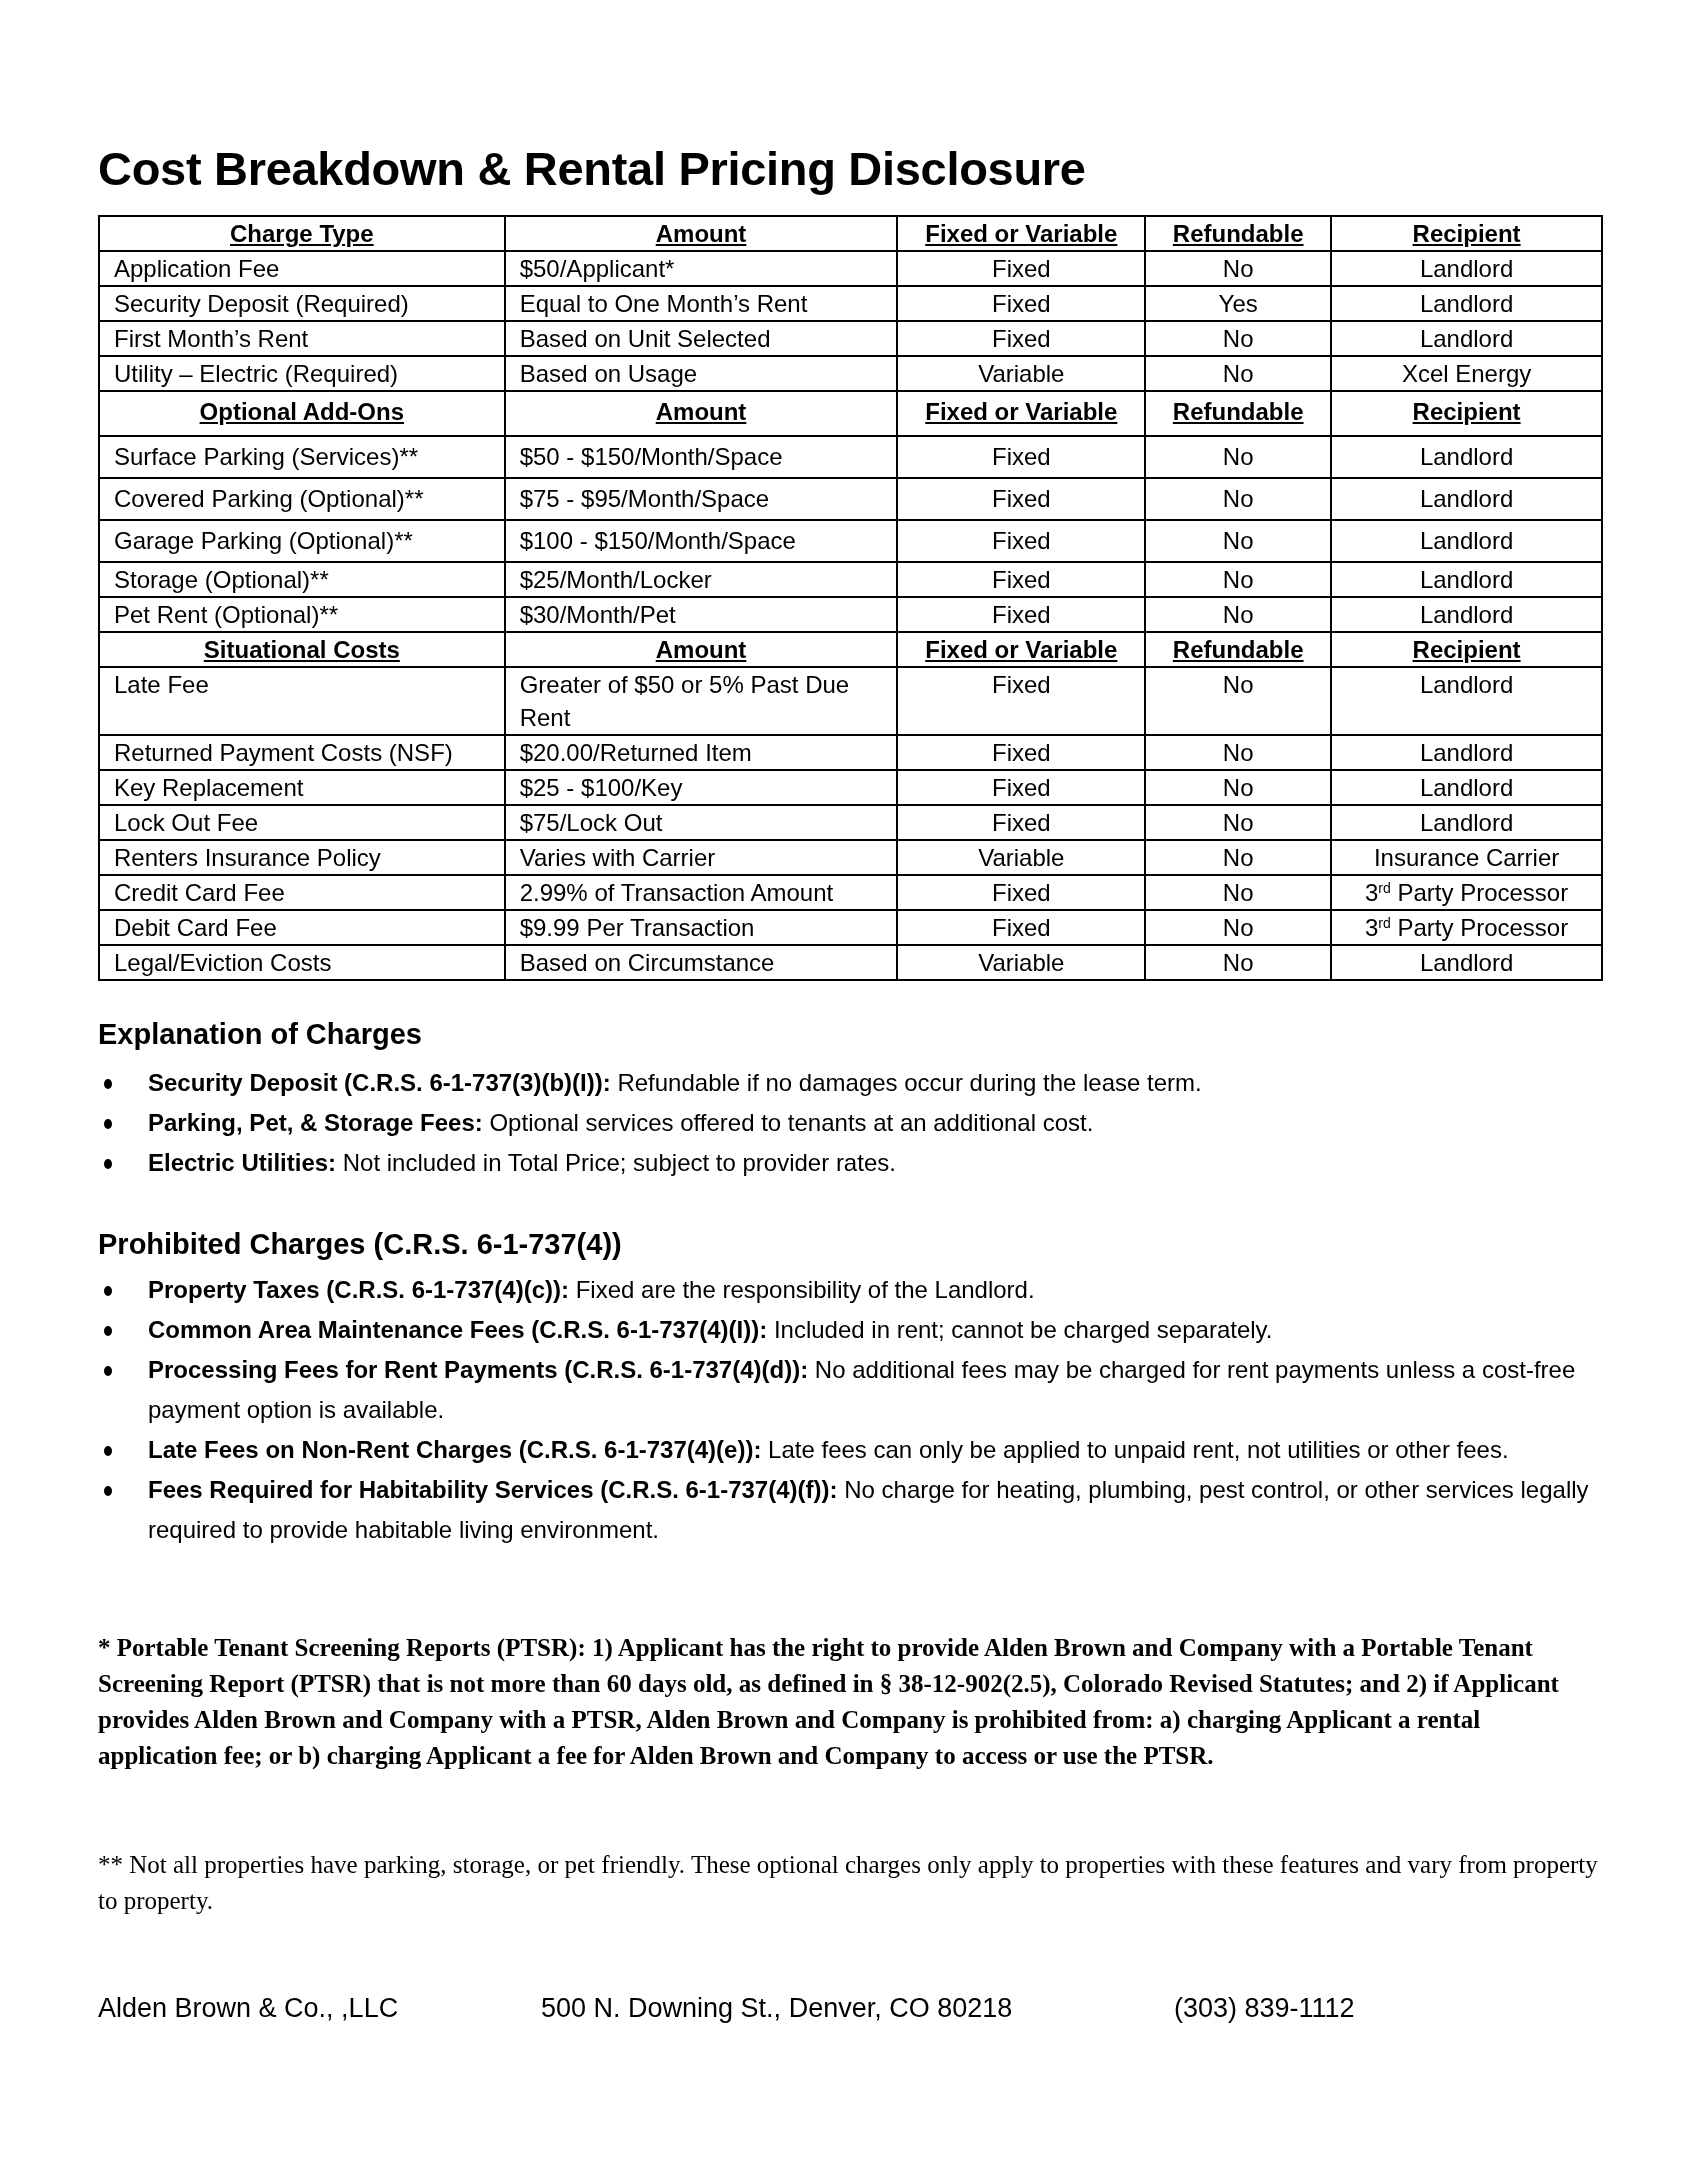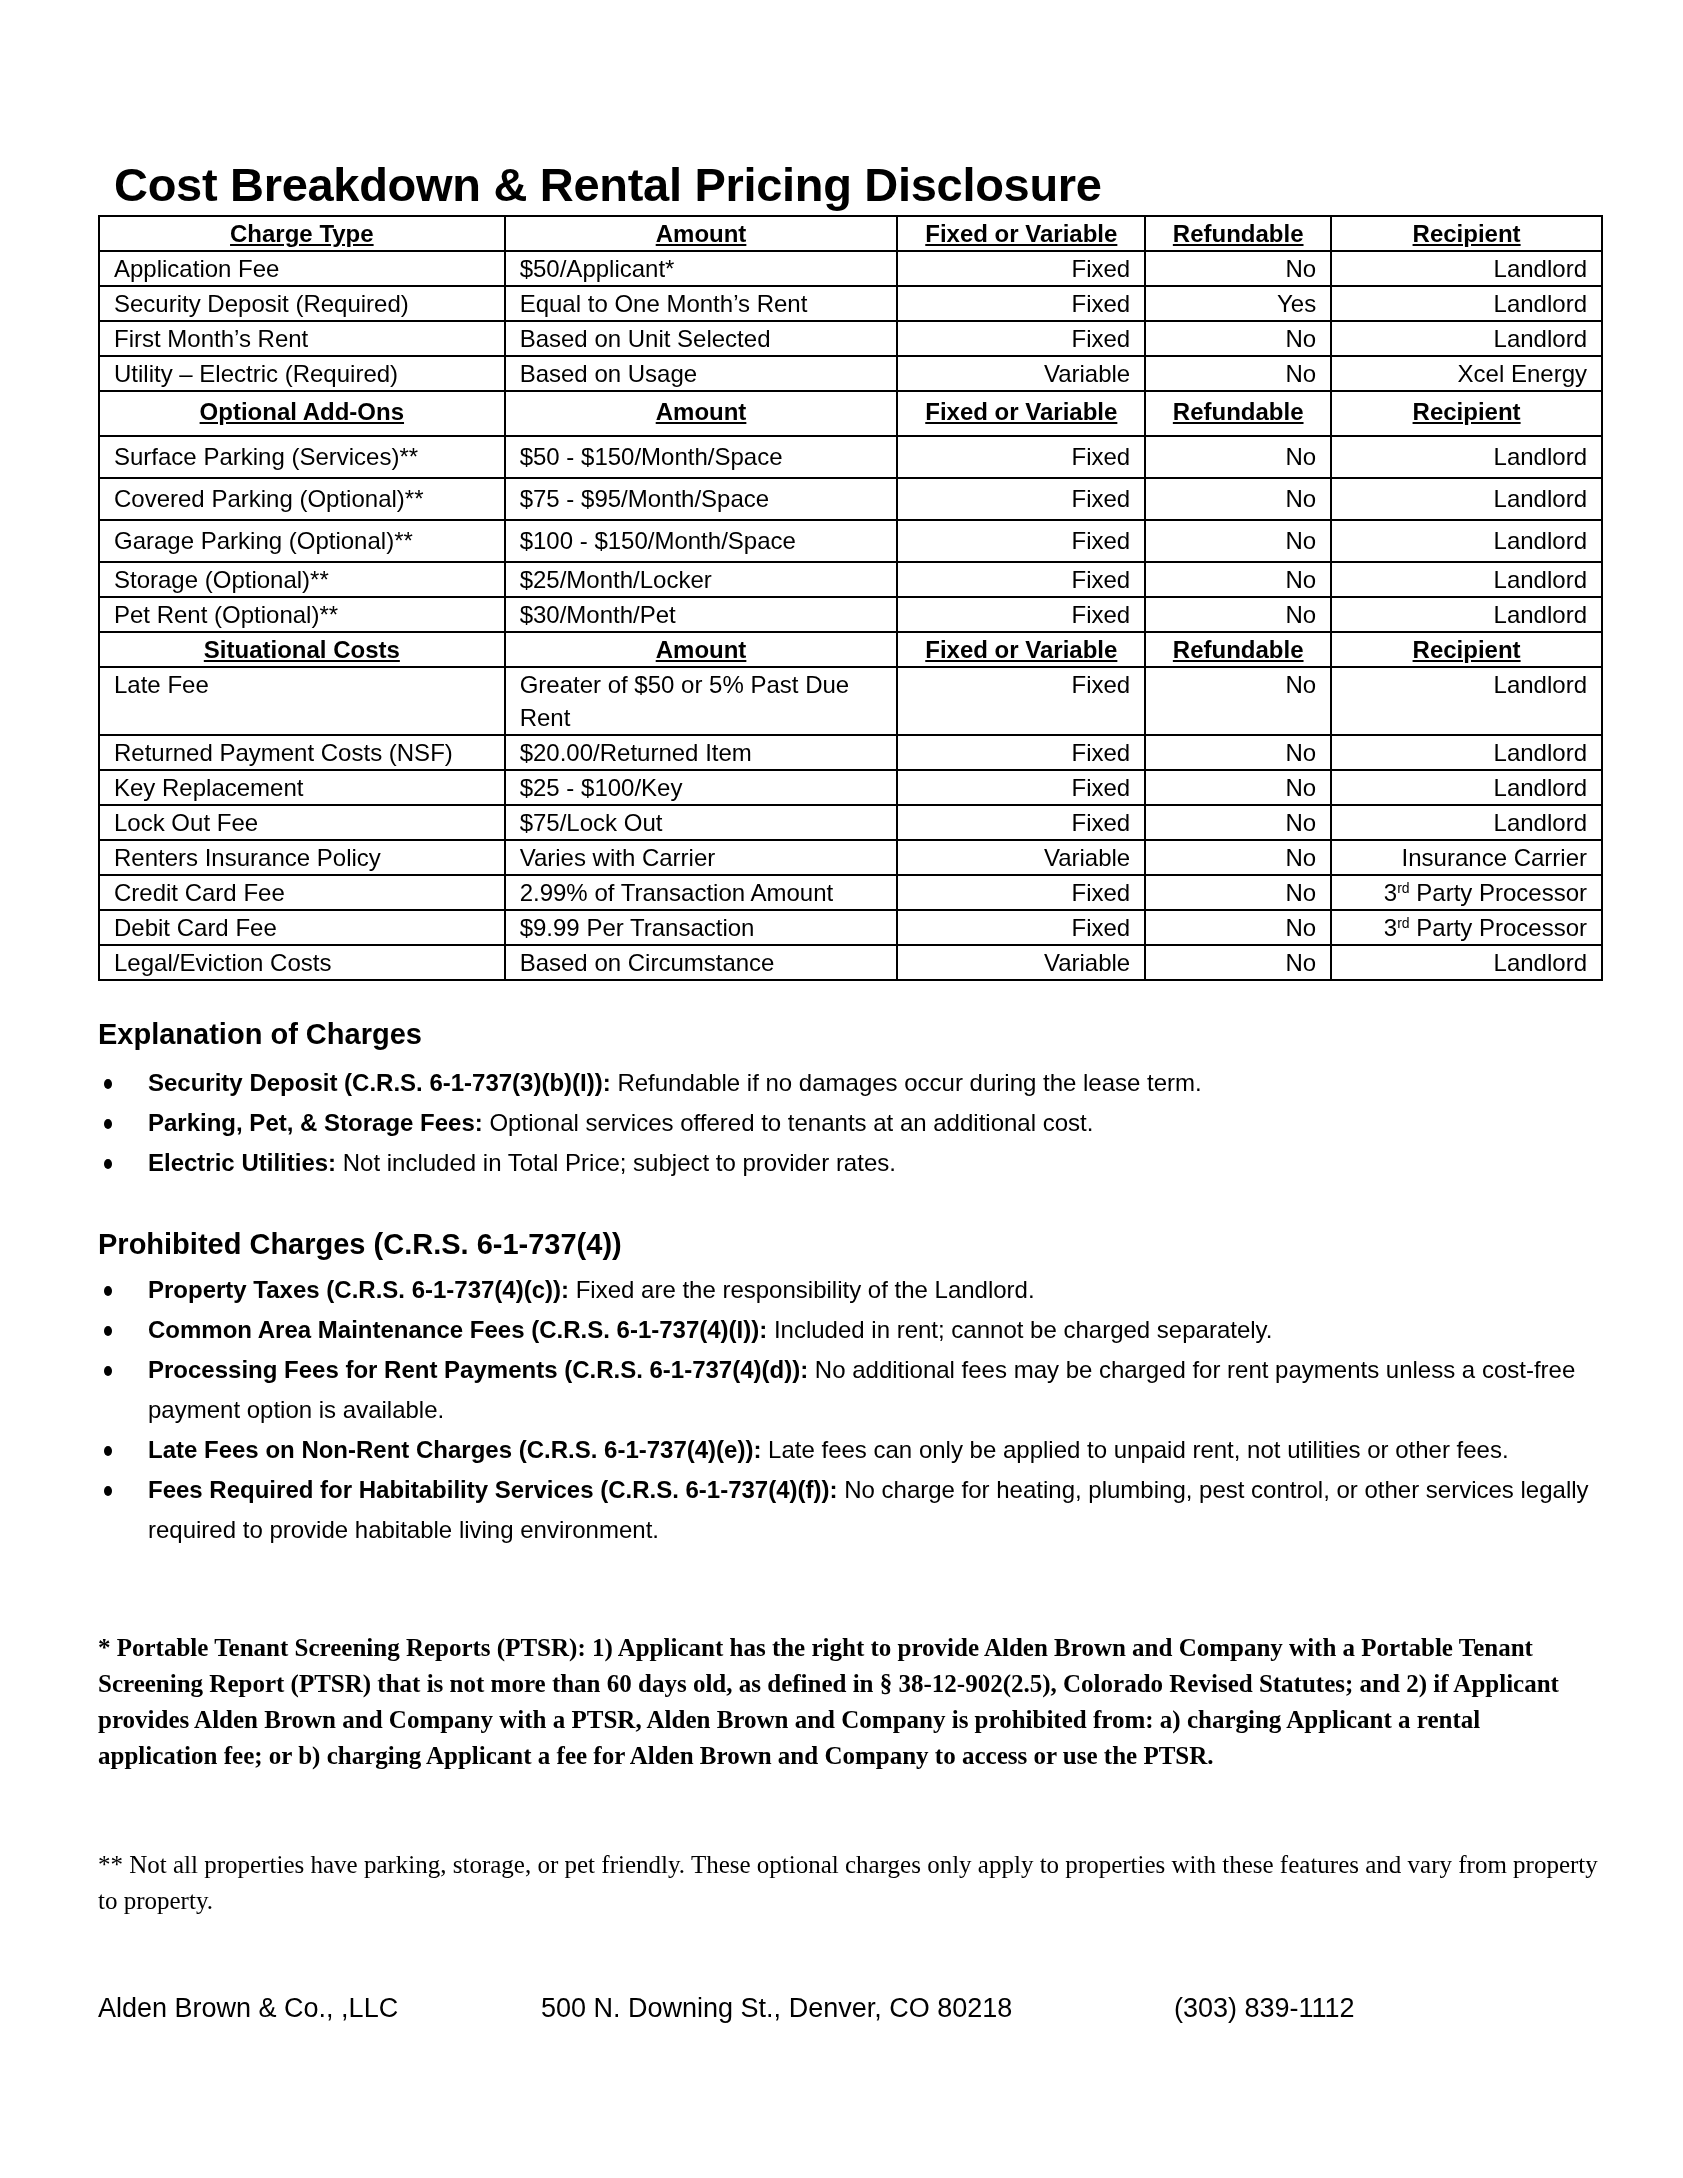--- a/index.html
+++ b/index.html
@@ -1,31 +1,31 @@
 <!DOCTYPE html>
 <html><head>
 <meta charset="utf-8">
 <style>
   html, body { margin: 0; padding: 0; background: #ffffff; }
   body { width: 1683px; height: 2178px; position: relative; color: #000; font-family: "Liberation Sans", sans-serif; }
   .page { position: absolute; left: 0; top: 0; width: 1683px; height: 2178px; }
 
-  .title { position: absolute; left: 98px; top: 141px; font-size: 47px; font-weight: bold; letter-spacing: -0.3px; margin: 16px; }
+  .title { position: absolute; left: 98px; top: 141px; font-size: 47px; font-weight: bold; letter-spacing: -0.3px; margin: 0; }
 
   table.pricing { position: absolute; left: 98px; top: 215px; width: 1505px; border-collapse: collapse; font-size: 24px; }
   table.pricing td { border: 2px solid #000; padding: 0 14px; height: 31px; line-height: 33px; vertical-align: top; }
   table.pricing col.c1 { width: 406px; }
   table.pricing col.c2 { width: 393px; }
   table.pricing col.c3 { width: 248px; }
   table.pricing col.c4 { width: 186px; }
   table.pricing col.c5 { width: 271px; }
   table.pricing tr.hdr td { font-weight: bold; text-align: center; text-decoration: underline; }
   table.pricing tr.tall td { height: 40px; line-height: 40px; }
   table.pricing tr.hdr.tall td { height: 43px; }
-  table.pricing td.center { text-align: right; }
+  table.pricing td.center { text-align: center; }
   table.pricing tr.twoline td { height: 65px; }
   sup { font-size: 14px; line-height: 0; vertical-align: 8px; }
 
   .section-heading { position: absolute; left: 98px; font-size: 29px; font-weight: bold; margin: 0; }
   ul.bullets { position: absolute; left: 98px; width: 1505px; margin: 0; padding: 0; list-style: none; font-size: 24px; }
   ul.bullets li { position: relative; padding-left: 50px; line-height: 40px; }
   ul.bullets li .dot { position: absolute; left: 6px; top: 16px; width: 8px; height: 10px; border-radius: 50%; background: #000; }
   ul.bullets li b { font-weight: bold; }
 
   .note { position: absolute; left: 98px; width: 1505px; font-family: "Liberation Serif", serif; font-size: 25px; line-height: 36px; margin: 0; }

